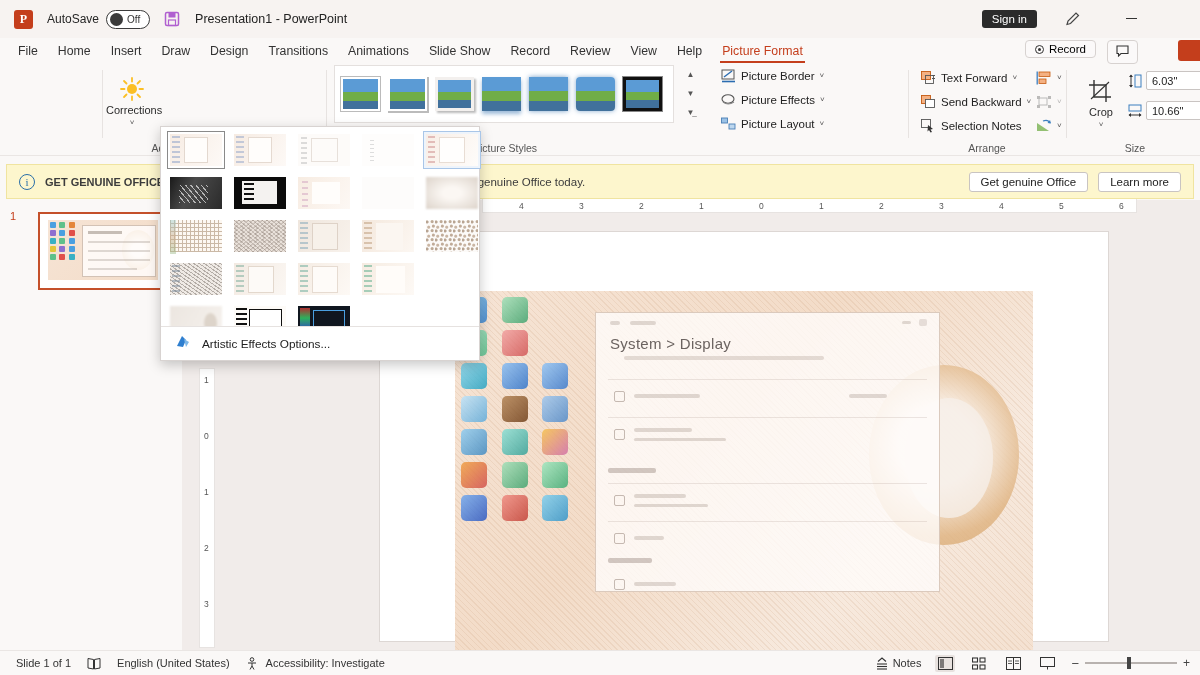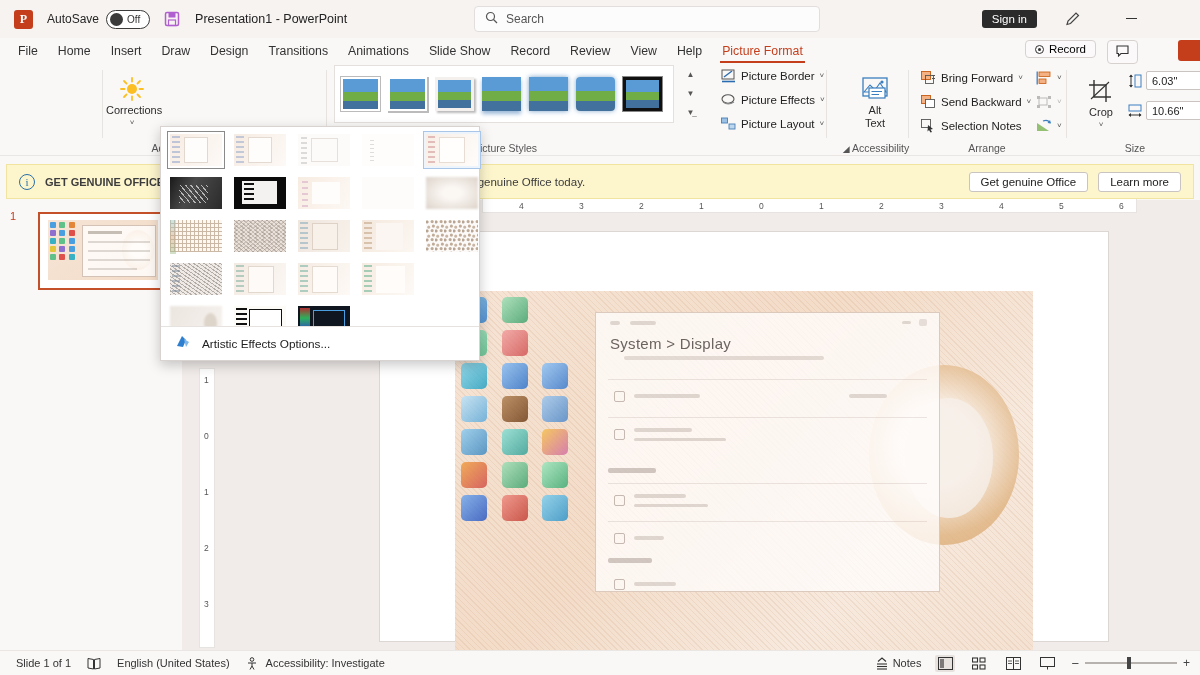--- a/index.html
+++ b/index.html
@@ -232,29 +232,20 @@
     </div>
     <div class="save-icon">
       <svg width="18" height="18" viewBox="0 0 18 18">
           <rect x="2.5" y="2.5" width="13" height="13" rx="1.5" fill="none" stroke="#b05fd0" stroke-width="1.5"></rect>
           <rect x="5.5" y="2.5" width="7" height="5" fill="#b05fd0"></rect>
           <rect x="5.5" y="10" width="7" height="5.5" fill="none" stroke="#b05fd0" stroke-width="1.2"></rect>
         </svg>
     </div>
     <div class="doc-title">Presentation1  -  PowerPoint</div>
 
-    <div class="search-box">
-      <span>
-        <svg width="13" height="13" viewBox="0 0 13 13">
-            <circle cx="5.5" cy="5.5" r="4" fill="none" stroke="#555" stroke-width="1.2"></circle>
-            <line x1="8.5" y1="8.5" x2="12" y2="12" stroke="#555" stroke-width="1.2"></line>
-          </svg>
-      </span>
-      <span class="ph">Search</span>
-    </div>
 
     <div class="signin">Sign in</div>
     <div class="pen-icon">
       <svg width="18" height="18" viewBox="0 0 18 18">
           <path d="M3 14.5 L4 11 L12 3 L14.5 5.5 L6.5 13.5 Z" fill="none" stroke="#444" stroke-width="1.2"></path>
         </svg>
     </div>
     <div class="min-btn">
         <i></i>
       </div>
@@ -407,51 +398,30 @@
             <rect x="0.5" y="1" width="6" height="5" fill="#9bc2e6" stroke="#4a7fb5" stroke-width=".9"></rect>
             <rect x="8" y="7" width="6" height="5" fill="#bdd7ee" stroke="#4a7fb5" stroke-width=".9"></rect>
           </svg>
         <span>Picture Layout</span>
         <span class="chev">˅</span>
       </div>
 
       <div class="grp-label" style="left:0px; width:350px;">Picture Styles</div>
     </div>
 
-    <div class="grp" style="left:840px; width:72px;">
-      <div class="grp-sep" style="left:-14px;"></div>
-      <div class="bigbtn" style="position:absolute; left:5px; top:4px; width:60px;">
-        <div class="ic">
-          <svg width="30" height="27" viewBox="0 0 30 27">
-            <rect x="3" y="2" width="24" height="18" fill="none" stroke="#3a7ebf" stroke-width="1.3"></rect>
-            <path d="M4 16 L10 9 L15 14 L20 7 L26 16 Z" fill="none" stroke="#3a7ebf" stroke-width="1.1"></path>
-            <circle cx="22" cy="6" r="1.6" fill="#3a7ebf"></circle>
-            <rect x="9" y="12" width="16" height="10" fill="#fff" stroke="#3a7ebf" stroke-width="1.2"></rect>
-            <line x1="11.5" y1="15.5" x2="22" y2="15.5" stroke="#3a7ebf" stroke-width="1"></line>
-            <line x1="11.5" y1="18.5" x2="19" y2="18.5" stroke="#3a7ebf" stroke-width="1"></line>
-          </svg>
-        </div>
-        <div>Alt</div>
-        <div>Text</div>
-      </div>
-      <div class="grp-label" style="left:-10px; width:92px;">
-        <span style="font-size:9px;">◢</span>
-        <span>Accessibility</span>
-      </div>
-    </div>
 
     <div class="grp" style="left:912px; width:158px;">
       <div class="grp-sep" style="left:-4px;"></div>
       <div class="smallbtn" style="position:absolute; left:4px; top:2px;">
         <svg width="15" height="14" viewBox="0 0 15 14">
             <rect x="0.5" y="0.5" width="9" height="8" fill="#f4b183" stroke="#c55a11" stroke-width=".9"></rect>
             <path d="M11 4.5h3M11 7.5h3" stroke="#555" stroke-width="1"></path>
             <rect x="4.5" y="4.5" width="8" height="8" fill="none" stroke="#555" stroke-width=".9"></rect>
           </svg>
-        <span>Bring Forward</span>
+        <span>Text Forward</span>
         <span class="chev">˅</span>
       </div>
       <div class="smallbtn" style="position:absolute; left:4px; top:26px;">
         <svg width="15" height="14" viewBox="0 0 15 14">
             <rect x="0.5" y="0.5" width="9" height="8" fill="#f4b183" stroke="#c55a11" stroke-width=".9"></rect>
             <rect x="4.5" y="4.5" width="9" height="8" fill="#fff" stroke="#555" stroke-width=".9"></rect>
           </svg>
         <span>Send Backward</span>
         <span class="chev">˅</span>
       </div>

